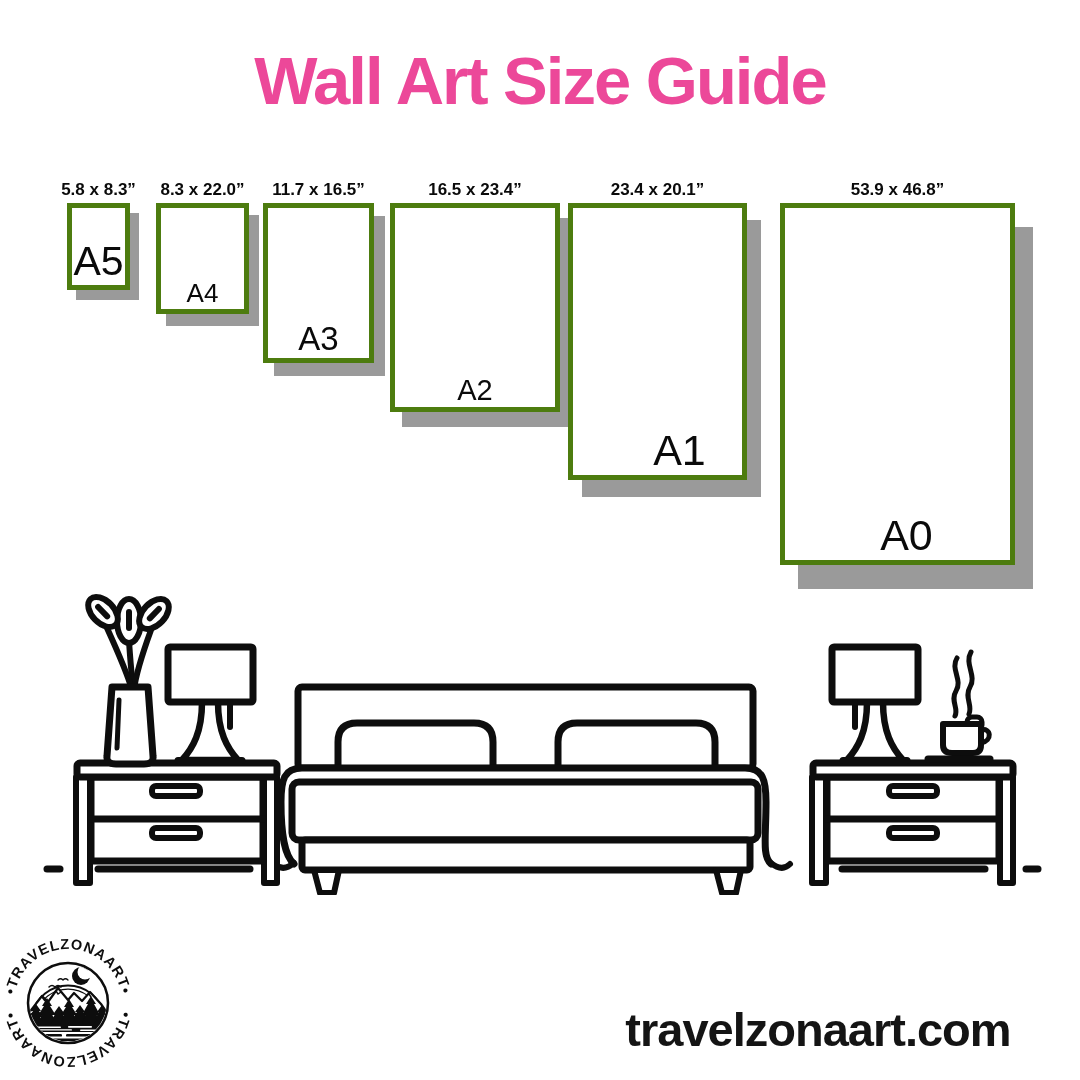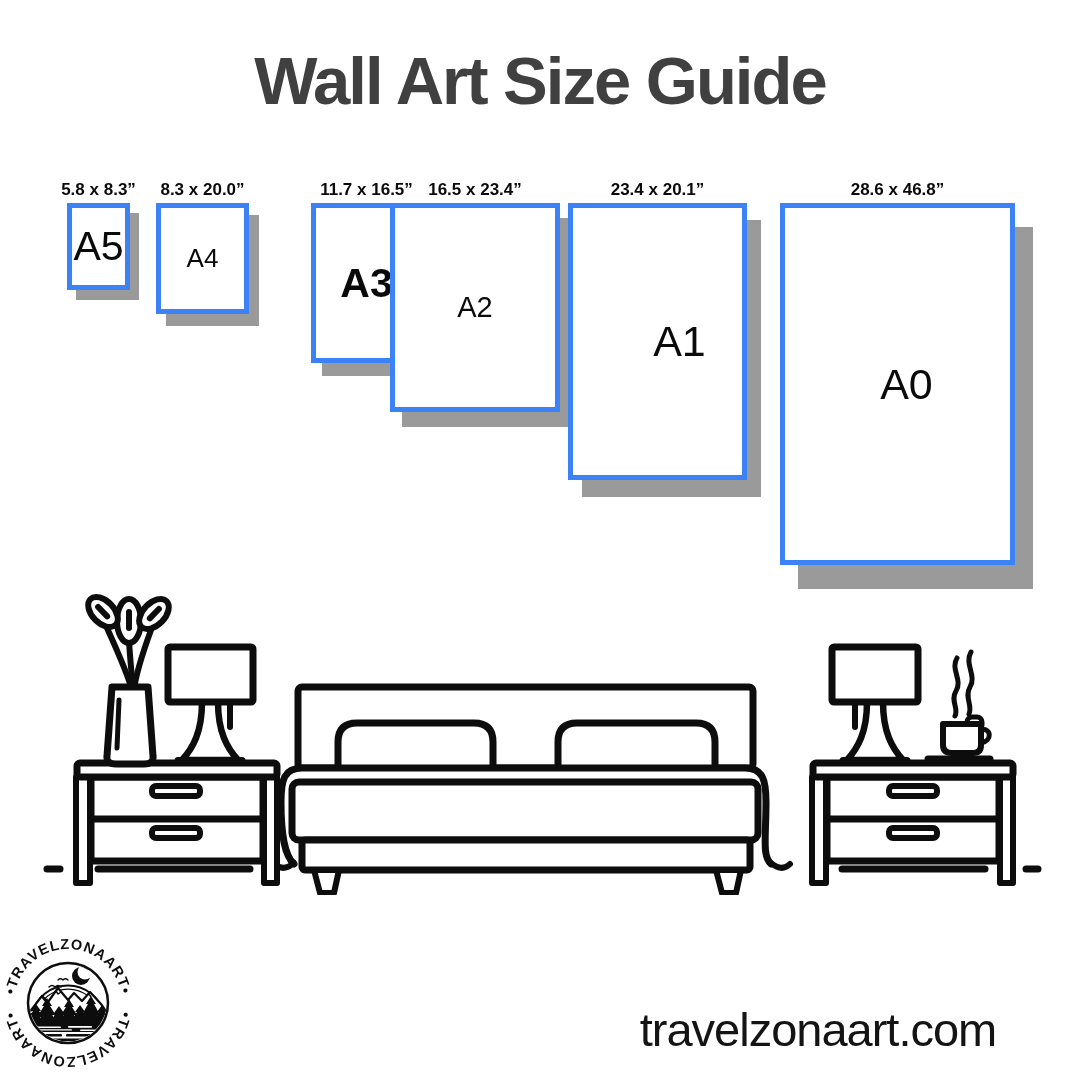--- a/index.html
+++ b/index.html
@@ -2,85 +2,85 @@
 <html><head>
 <meta charset="utf-8">
 <style>
   html,body{margin:0;padding:0;background:#ffffff;}
   .canvas{
     position:relative;width:1080px;height:1080px;background:#ffffff;
     overflow:hidden;font-family:"Liberation Sans",sans-serif;color:#0f0f0f;
   }
   .title{
     position:absolute;top:42px;left:0;width:1080px;text-align:center;
-    font-size:67px;font-weight:bold;letter-spacing:-2px;color:#404040;
+    font-size:67px;font-weight:bold;letter-spacing:-2px;color:#ec4899;
   }
   
   .frame{
     position:absolute;box-sizing:border-box;background:#ffffff;
-    border:5px solid #3b82f6;display:flex;align-items:center;justify-content:center;
+    border:5px solid #4d7c0f;display:flex;align-items:flex-end;justify-content:center;
   }
   .frame .code{font-weight:400;color:#0a0a0a;letter-spacing:0;}
   .frame .dim{
     position:absolute;bottom:100%;margin-bottom:8px;left:50%;transform:translateX(-50%);
     white-space:nowrap;font-size:17px;font-weight:bold;color:#0a0a0a;
   }
   .f-a5{left:67px;top:203px;width:63px;height:87px;box-shadow:9px 10px 0 #9a9a9a;}
   .f-a5 .code{font-size:41px;}
   .f-a4{left:156px;top:203px;width:93px;height:111px;box-shadow:10px 12px 0 #9a9a9a;}
   .f-a4 .code{font-size:26px;}
-  .f-a3{left:263px;top:203px;width:111px;height:160px;box-shadow:11px 13px 0 #9a9a9a;margin-left:48px;}
-  .f-a3 .code{font-size:41px;font-weight:bold;}
+  .f-a3{left:263px;top:203px;width:111px;height:160px;box-shadow:11px 13px 0 #9a9a9a;}
+  .f-a3 .code{font-size:33px;}
   .f-a2{left:390px;top:203px;width:170px;height:209px;box-shadow:12px 15px 0 #9a9a9a;}
   .f-a2 .code{font-size:29px;}
   .f-a1{left:568px;top:203px;width:179px;height:277px;box-shadow:14px 17px 0 #9a9a9a;}
   .f-a1 .code{font-size:43px;margin-left:44px;}
   .f-a0{left:780px;top:203px;width:235px;height:362px;box-shadow:18px 24px 0 #9a9a9a;}
   .f-a0 .code{font-size:43px;margin-left:18px;}
   
   .bedroom{position:absolute;left:40px;top:590px;width:1005px;height:305px;}
   
   .logo{position:absolute;left:2px;top:930px;width:132px;height:144px;}
   .logo text{font-family:"Liberation Sans",sans-serif;}
   
   .site{
     position:absolute;top:1002px;left:588px;width:460px;text-align:center;
-    font-size:47px;font-weight:normal;letter-spacing:-1px;color:#141414;
+    font-size:47px;font-weight:bold;letter-spacing:-1px;color:#141414;
   }
 </style>
 </head>
 <body>
 
 <div class="canvas">
 
   <div class="title">Wall Art Size Guide</div>
 
   <div>
     <div class="frame f-a5">
       <span class="dim">5.8 x 8.3”</span>
       <span class="code">A5</span>
     </div>
     <div class="frame f-a4">
-      <span class="dim">8.3 x 20.0”</span>
+      <span class="dim">8.3 x 22.0”</span>
       <span class="code">A4</span>
     </div>
     <div class="frame f-a3">
       <span class="dim">11.7 x 16.5”</span>
       <span class="code">A3</span>
     </div>
     <div class="frame f-a2">
       <span class="dim">16.5 x 23.4”</span>
       <span class="code">A2</span>
     </div>
     <div class="frame f-a1">
       <span class="dim">23.4 x 20.1”</span>
       <span class="code">A1</span>
     </div>
     <div class="frame f-a0">
-      <span class="dim">28.6 x 46.8”</span>
+      <span class="dim">53.9 x 46.8”</span>
       <span class="code">A0</span>
     </div>
   </div>
 
   <svg class="bedroom" viewBox="0 0 1005 305" aria-hidden="true">
     <g stroke="#0d0d0d" stroke-linecap="round" stroke-linejoin="round" fill="none">
 
       <g>
         <line x1="7" y1="279" x2="20" y2="279" stroke-width="7"></line>
         <line x1="58" y1="279" x2="210" y2="279" stroke-width="7"></line>

